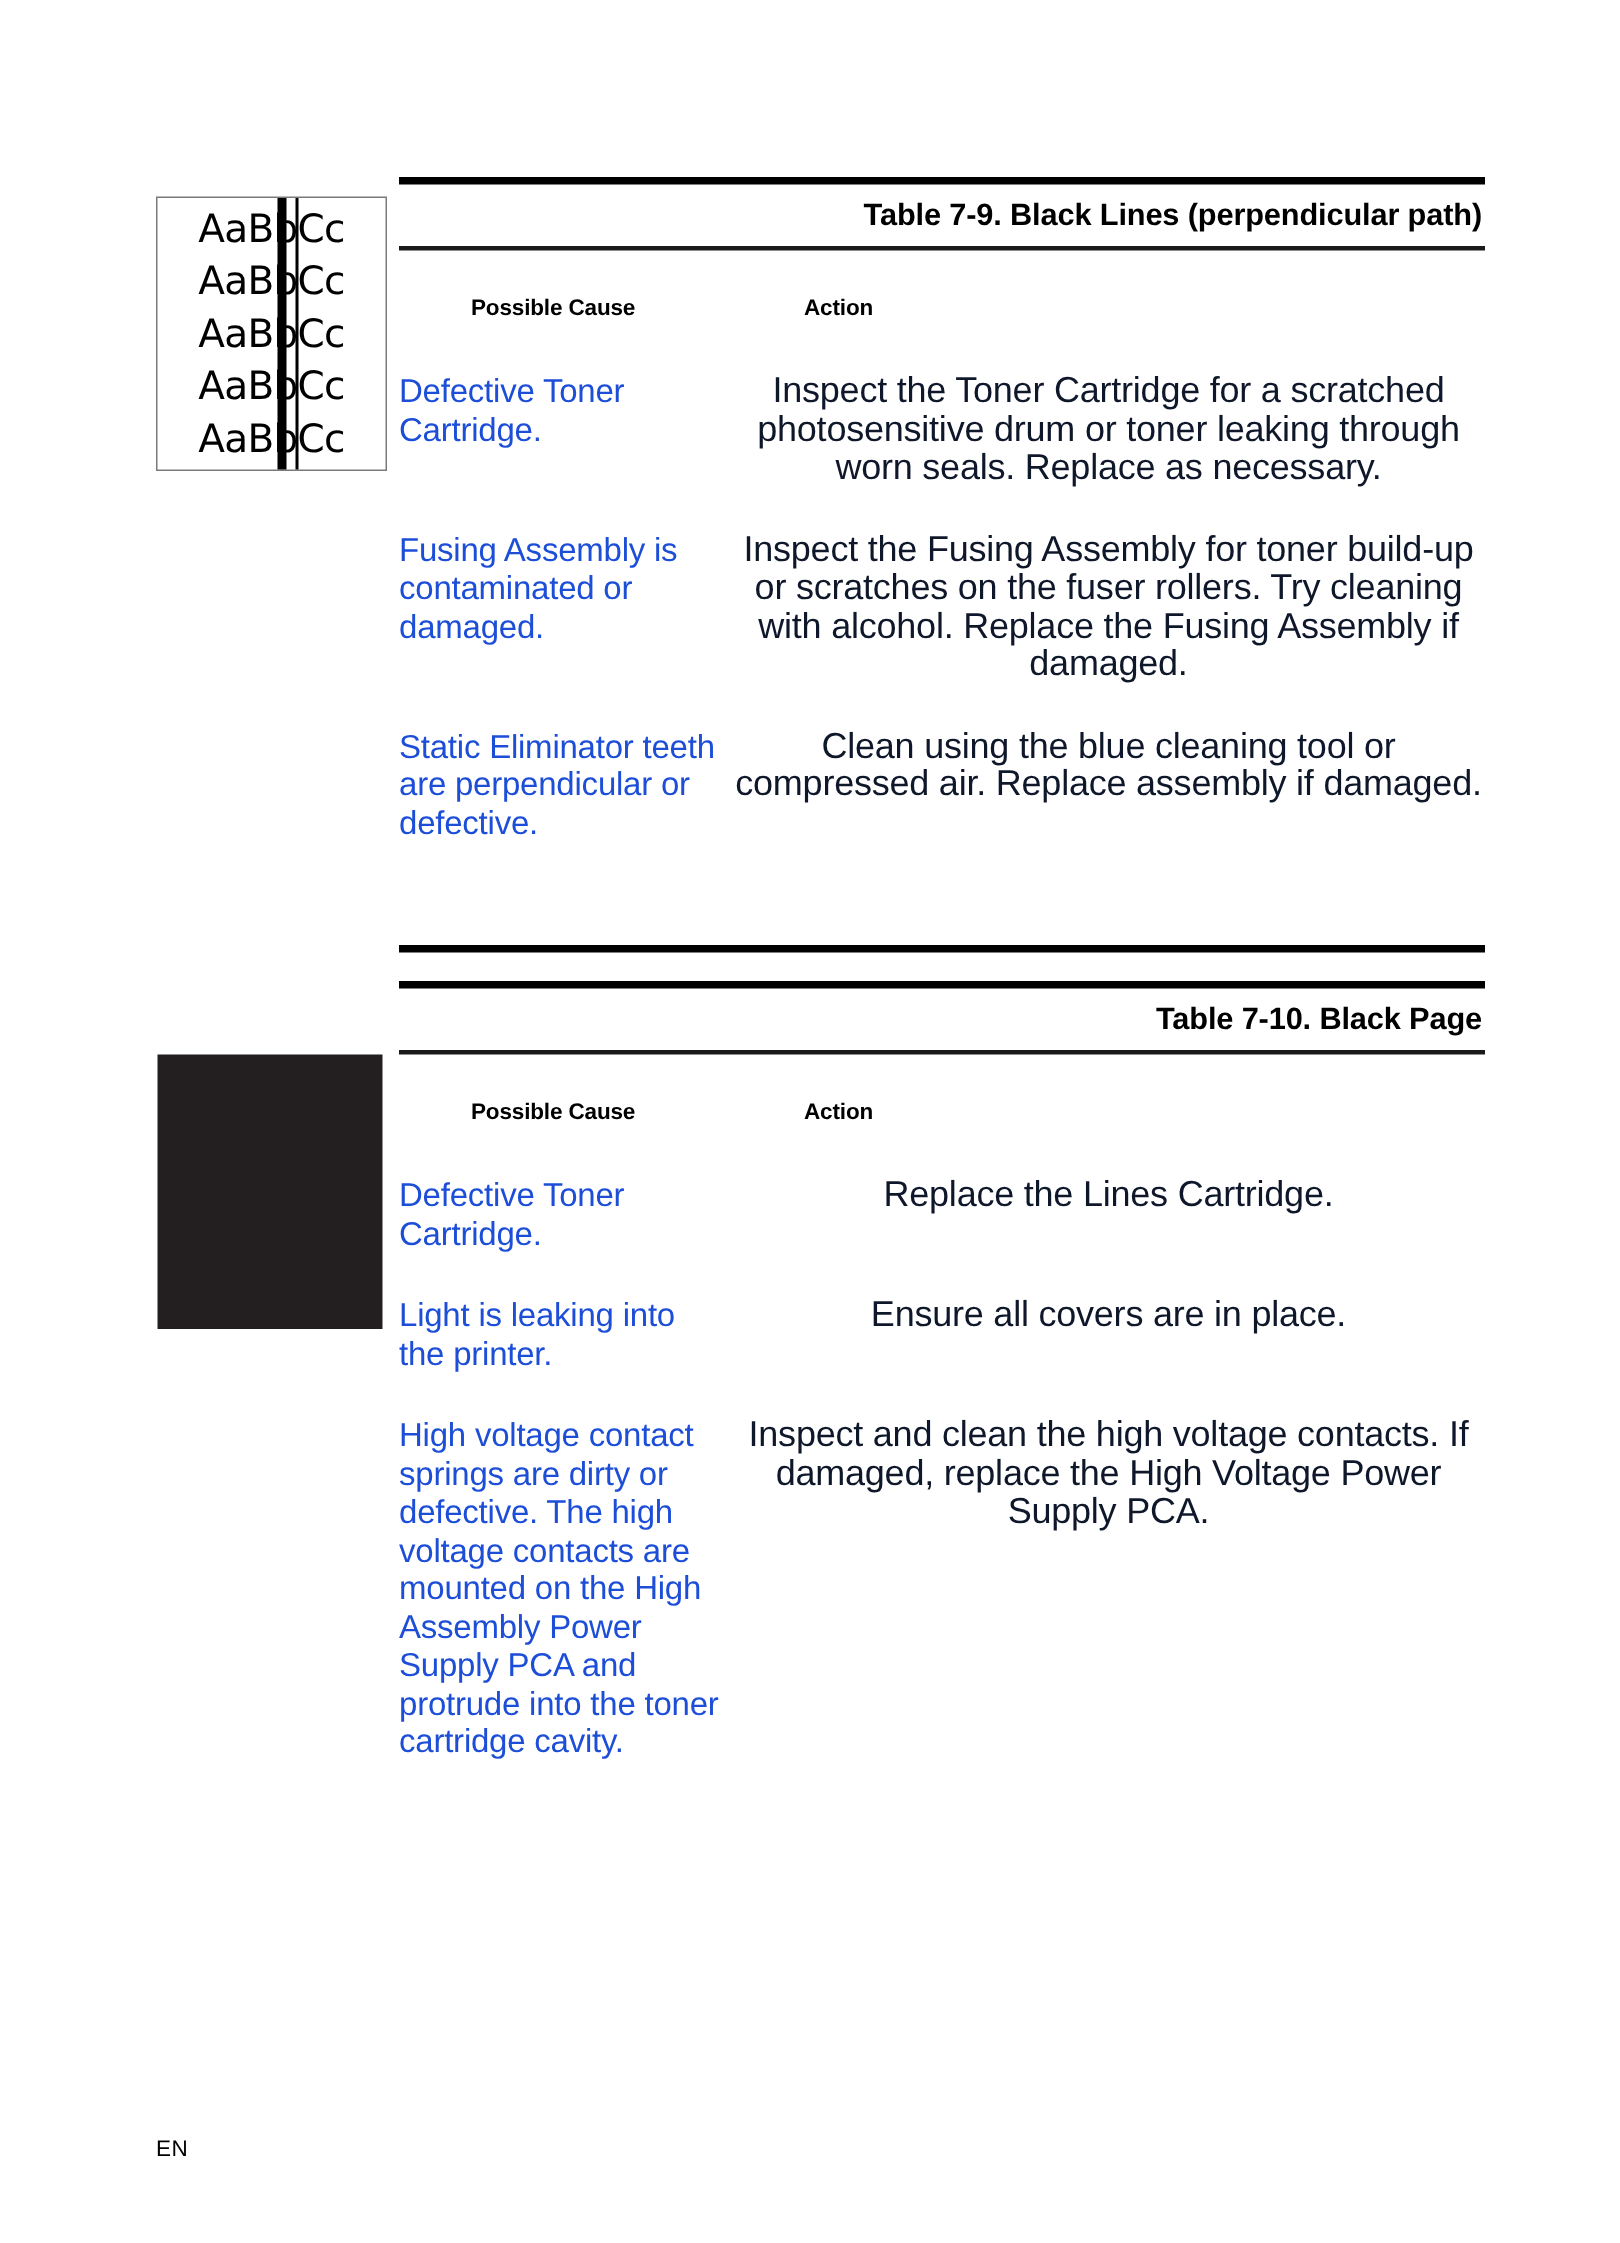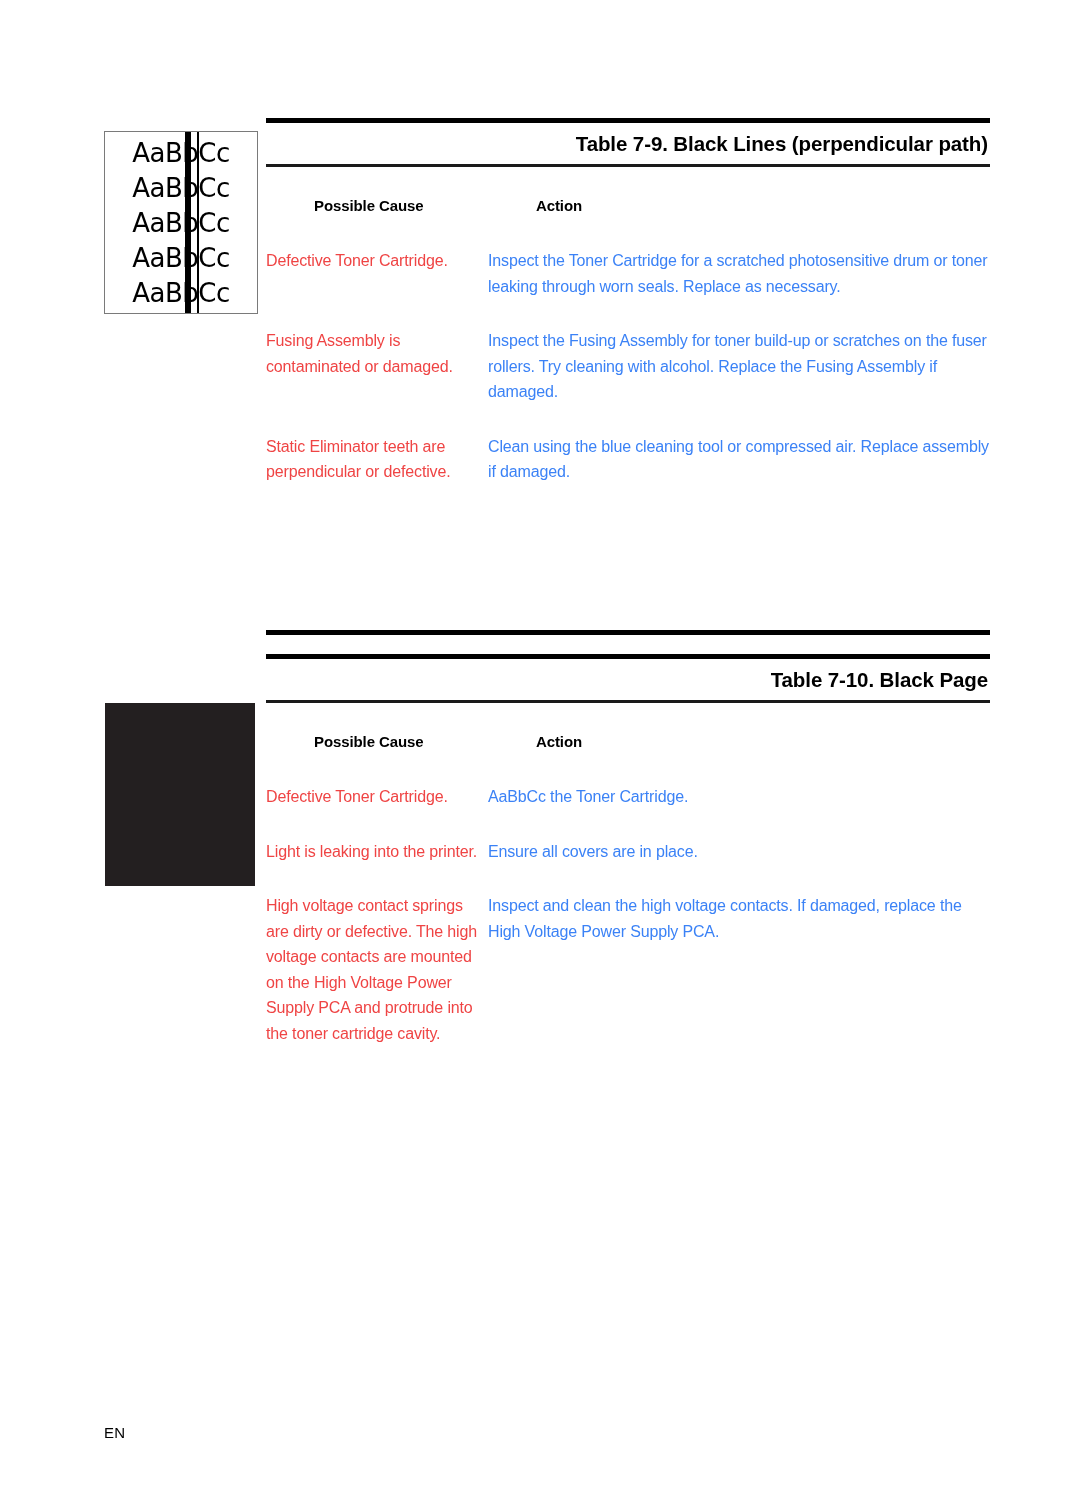--- a/index.html
+++ b/index.html
@@ -114,33 +114,34 @@
   .col-head .c1 { width: 222px; }
   .col-head .c2 { flex: 1; }
 
   .rowset { padding-top: 34px; }
   .trow {
     display: flex;
     margin-bottom: 29px;
   }
   .trow .cause {
     width: 222px;
-    color: #ef4444;
-    font-size: 16px;
+    color: #1d4ed8;
+    font-size: 22px;
     line-height: 25.5px;
     letter-spacing: -0.15px;
     padding-right: 6px;
     box-sizing: border-box;
   }
   .trow .action {
     flex: 1;
-    color: #3b82f6;
-    font-size: 16px;
+    color: #0f172a;
+    font-size: 24px;
     line-height: 25.5px;
     letter-spacing: -0.15px;
+    text-align: center;
   }
 
   
   .footer {
     position: absolute;
     left: 104px;
     right: 90px;
     top: 1424px;
     display: flex;
     justify-content: space-between;
@@ -211,28 +212,28 @@
     <div class="rule-thick-plain"></div>
     <div class="tbl-title">Table 7-10. Black Page</div>
     <div class="rule-thin"></div>
     <div class="col-head">
       <div class="c1">Possible Cause</div>
       <div class="c2">Action</div>
     </div>
     <div class="rowset">
       <div class="trow">
         <div class="cause">Defective Toner Cartridge.</div>
-        <div class="action">AaBbCc the Toner Cartridge.</div>
+        <div class="action">Replace the Lines Cartridge.</div>
       </div>
       <div class="trow">
         <div class="cause">Light is leaking into the printer.</div>
         <div class="action">Ensure all covers are in place.</div>
       </div>
       <div class="trow">
-        <div class="cause">High voltage contact springs are dirty or defective. The high voltage contacts are mounted on the High Voltage Power Supply PCA and protrude into the toner cartridge cavity.</div>
+        <div class="cause">High voltage contact springs are dirty or defective. The high voltage contacts are mounted on the High Assembly Power Supply PCA and protrude into the toner cartridge cavity.</div>
         <div class="action">Inspect and clean the high voltage contacts. If damaged, replace the High Voltage Power Supply PCA.</div>
       </div>
     </div>
   </div>
 
   <div class="footer">
     <div class="lang">EN</div>
   </div>
 
 </div>

